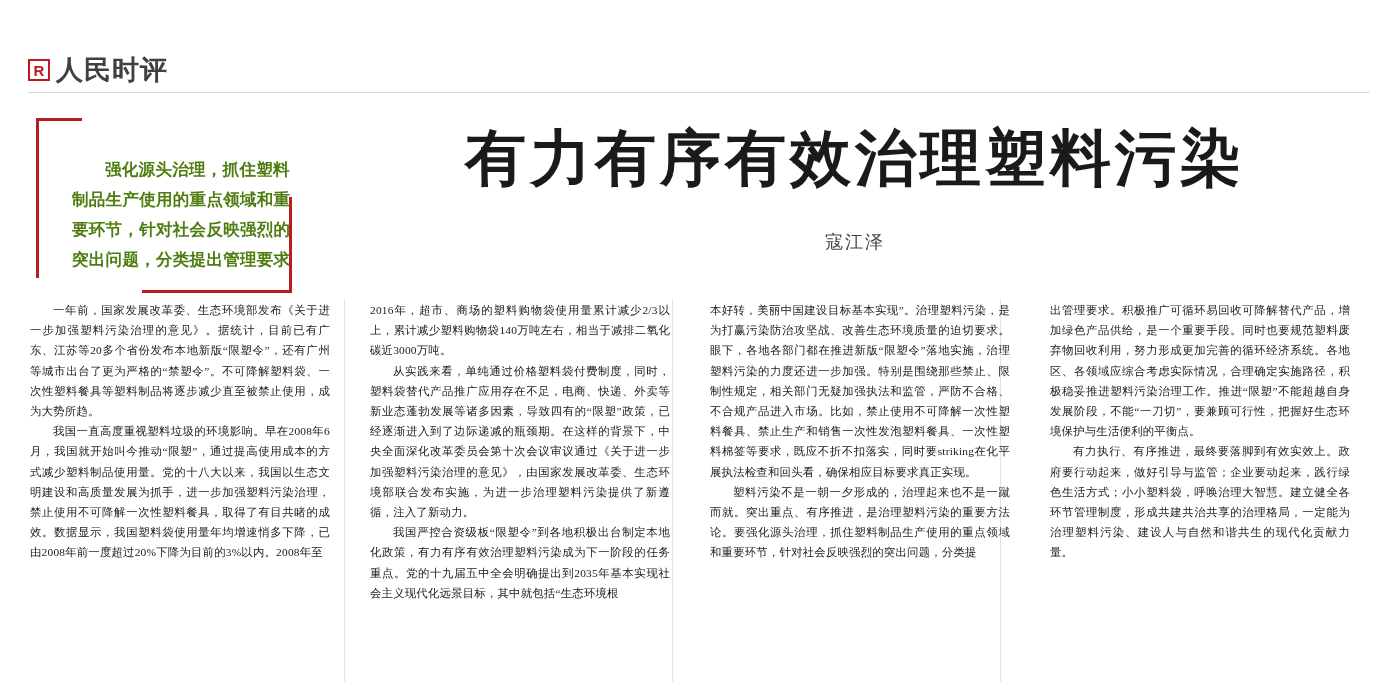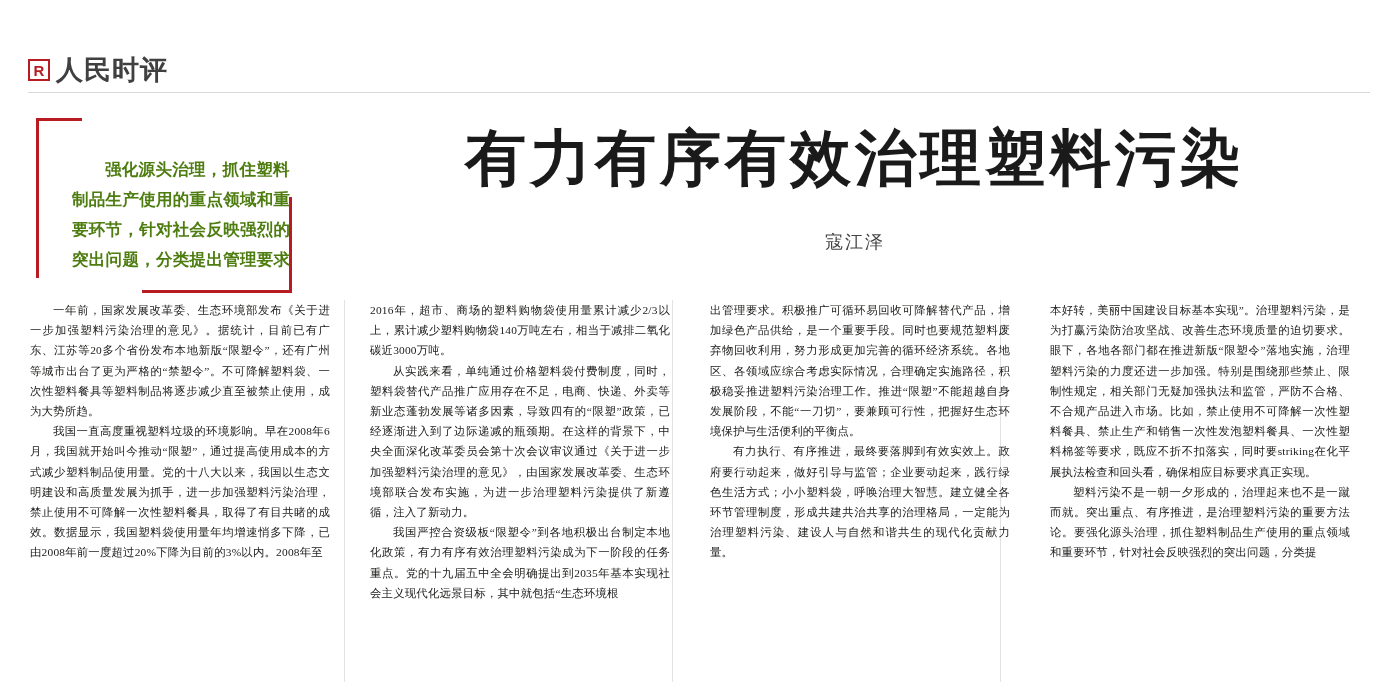--- a/index.html
+++ b/index.html
@@ -204,22 +204,22 @@
     <div class="col">
       <p>一年前，国家发展改革委、生态环境部发布《关于进一步加强塑料污染治理的意见》。据统计，目前已有广东、江苏等20多个省份发布本地新版“限塑令”，还有广州等城市出台了更为严格的“禁塑令”。不可降解塑料袋、一次性塑料餐具等塑料制品将逐步减少直至被禁止使用，成为大势所趋。</p>
       <p>我国一直高度重视塑料垃圾的环境影响。早在2008年6月，我国就开始叫今推动“限塑”，通过提高使用成本的方式减少塑料制品使用量。党的十八大以来，我国以生态文明建设和高质量发展为抓手，进一步加强塑料污染治理，禁止使用不可降解一次性塑料餐具，取得了有目共睹的成效。数据显示，我国塑料袋使用量年均增速悄多下降，已由2008年前一度超过20%下降为目前的3%以内。2008年至</p>
     </div>
     <div class="col">
       <p class="cont">2016年，超市、商场的塑料购物袋使用量累计减少2/3以上，累计减少塑料购物袋140万吨左右，相当于减排二氧化碳近3000万吨。</p>
       <p>从实践来看，单纯通过价格塑料袋付费制度，同时，塑料袋替代产品推广应用存在不足，电商、快递、外卖等新业态蓬勃发展等诸多因素，导致四有的“限塑”政策，已经逐渐进入到了边际递减的瓶颈期。在这样的背景下，中央全面深化改革委员会第十次会议审议通过《关于进一步加强塑料污染治理的意见》，由国家发展改革委、生态环境部联合发布实施，为进一步治理塑料污染提供了新遵循，注入了新动力。</p>
       <p>我国严控合资级板“限塑令”到各地积极出台制定本地化政策，有力有序有效治理塑料污染成为下一阶段的任务重点。党的十九届五中全会明确提出到2035年基本实现社会主义现代化远景目标，其中就包括“生态环境根</p>
     </div>
     <div class="col">
+      <p class="cont">本好转，美丽中国建设目标基本实现”。治理塑料污染，是为打赢污染防治攻坚战、改善生态环境质量的迫切要求。眼下，各地各部门都在推进新版“限塑令”落地实施，治理塑料污染的力度还进一步加强。特别是围绕那些禁止、限制性规定，相关部门无疑加强执法和监管，严防不合格、不合规产品进入市场。比如，禁止使用不可降解一次性塑料餐具、禁止生产和销售一次性发泡塑料餐具、一次性塑料棉签等要求，既应不折不扣落实，同时要striking在化平展执法检查和回头看，确保相应目标要求真正实现。</p>
+      <p>塑料污染不是一朝一夕形成的，治理起来也不是一蹴而就。突出重点、有序推进，是治理塑料污染的重要方法论。要强化源头治理，抓住塑料制品生产使用的重点领域和重要环节，针对社会反映强烈的突出问题，分类提</p>
+    </div>
+    <div class="col">
       <p class="cont">出管理要求。积极推广可循环易回收可降解替代产品，增加绿色产品供给，是一个重要手段。同时也要规范塑料废弃物回收利用，努力形成更加完善的循环经济系统。各地区、各领域应综合考虑实际情况，合理确定实施路径，积极稳妥推进塑料污染治理工作。推进“限塑”不能超越自身发展阶段，不能“一刀切”，要兼顾可行性，把握好生态环境保护与生活便利的平衡点。</p>
       <p>有力执行、有序推进，最终要落脚到有效实效上。政府要行动起来，做好引导与监管；企业要动起来，践行绿色生活方式；小小塑料袋，呼唤治理大智慧。建立健全各环节管理制度，形成共建共治共享的治理格局，一定能为治理塑料污染、建设人与自然和谐共生的现代化贡献力量。</p>
     </div>
-    <div class="col">
-      <p class="cont">本好转，美丽中国建设目标基本实现”。治理塑料污染，是为打赢污染防治攻坚战、改善生态环境质量的迫切要求。眼下，各地各部门都在推进新版“限塑令”落地实施，治理塑料污染的力度还进一步加强。特别是围绕那些禁止、限制性规定，相关部门无疑加强执法和监管，严防不合格、不合规产品进入市场。比如，禁止使用不可降解一次性塑料餐具、禁止生产和销售一次性发泡塑料餐具、一次性塑料棉签等要求，既应不折不扣落实，同时要striking在化平展执法检查和回头看，确保相应目标要求真正实现。</p>
-      <p>塑料污染不是一朝一夕形成的，治理起来也不是一蹴而就。突出重点、有序推进，是治理塑料污染的重要方法论。要强化源头治理，抓住塑料制品生产使用的重点领域和重要环节，针对社会反映强烈的突出问题，分类提</p>
-    </div>
   </div>
 
 </div>
 
 </body></html>

